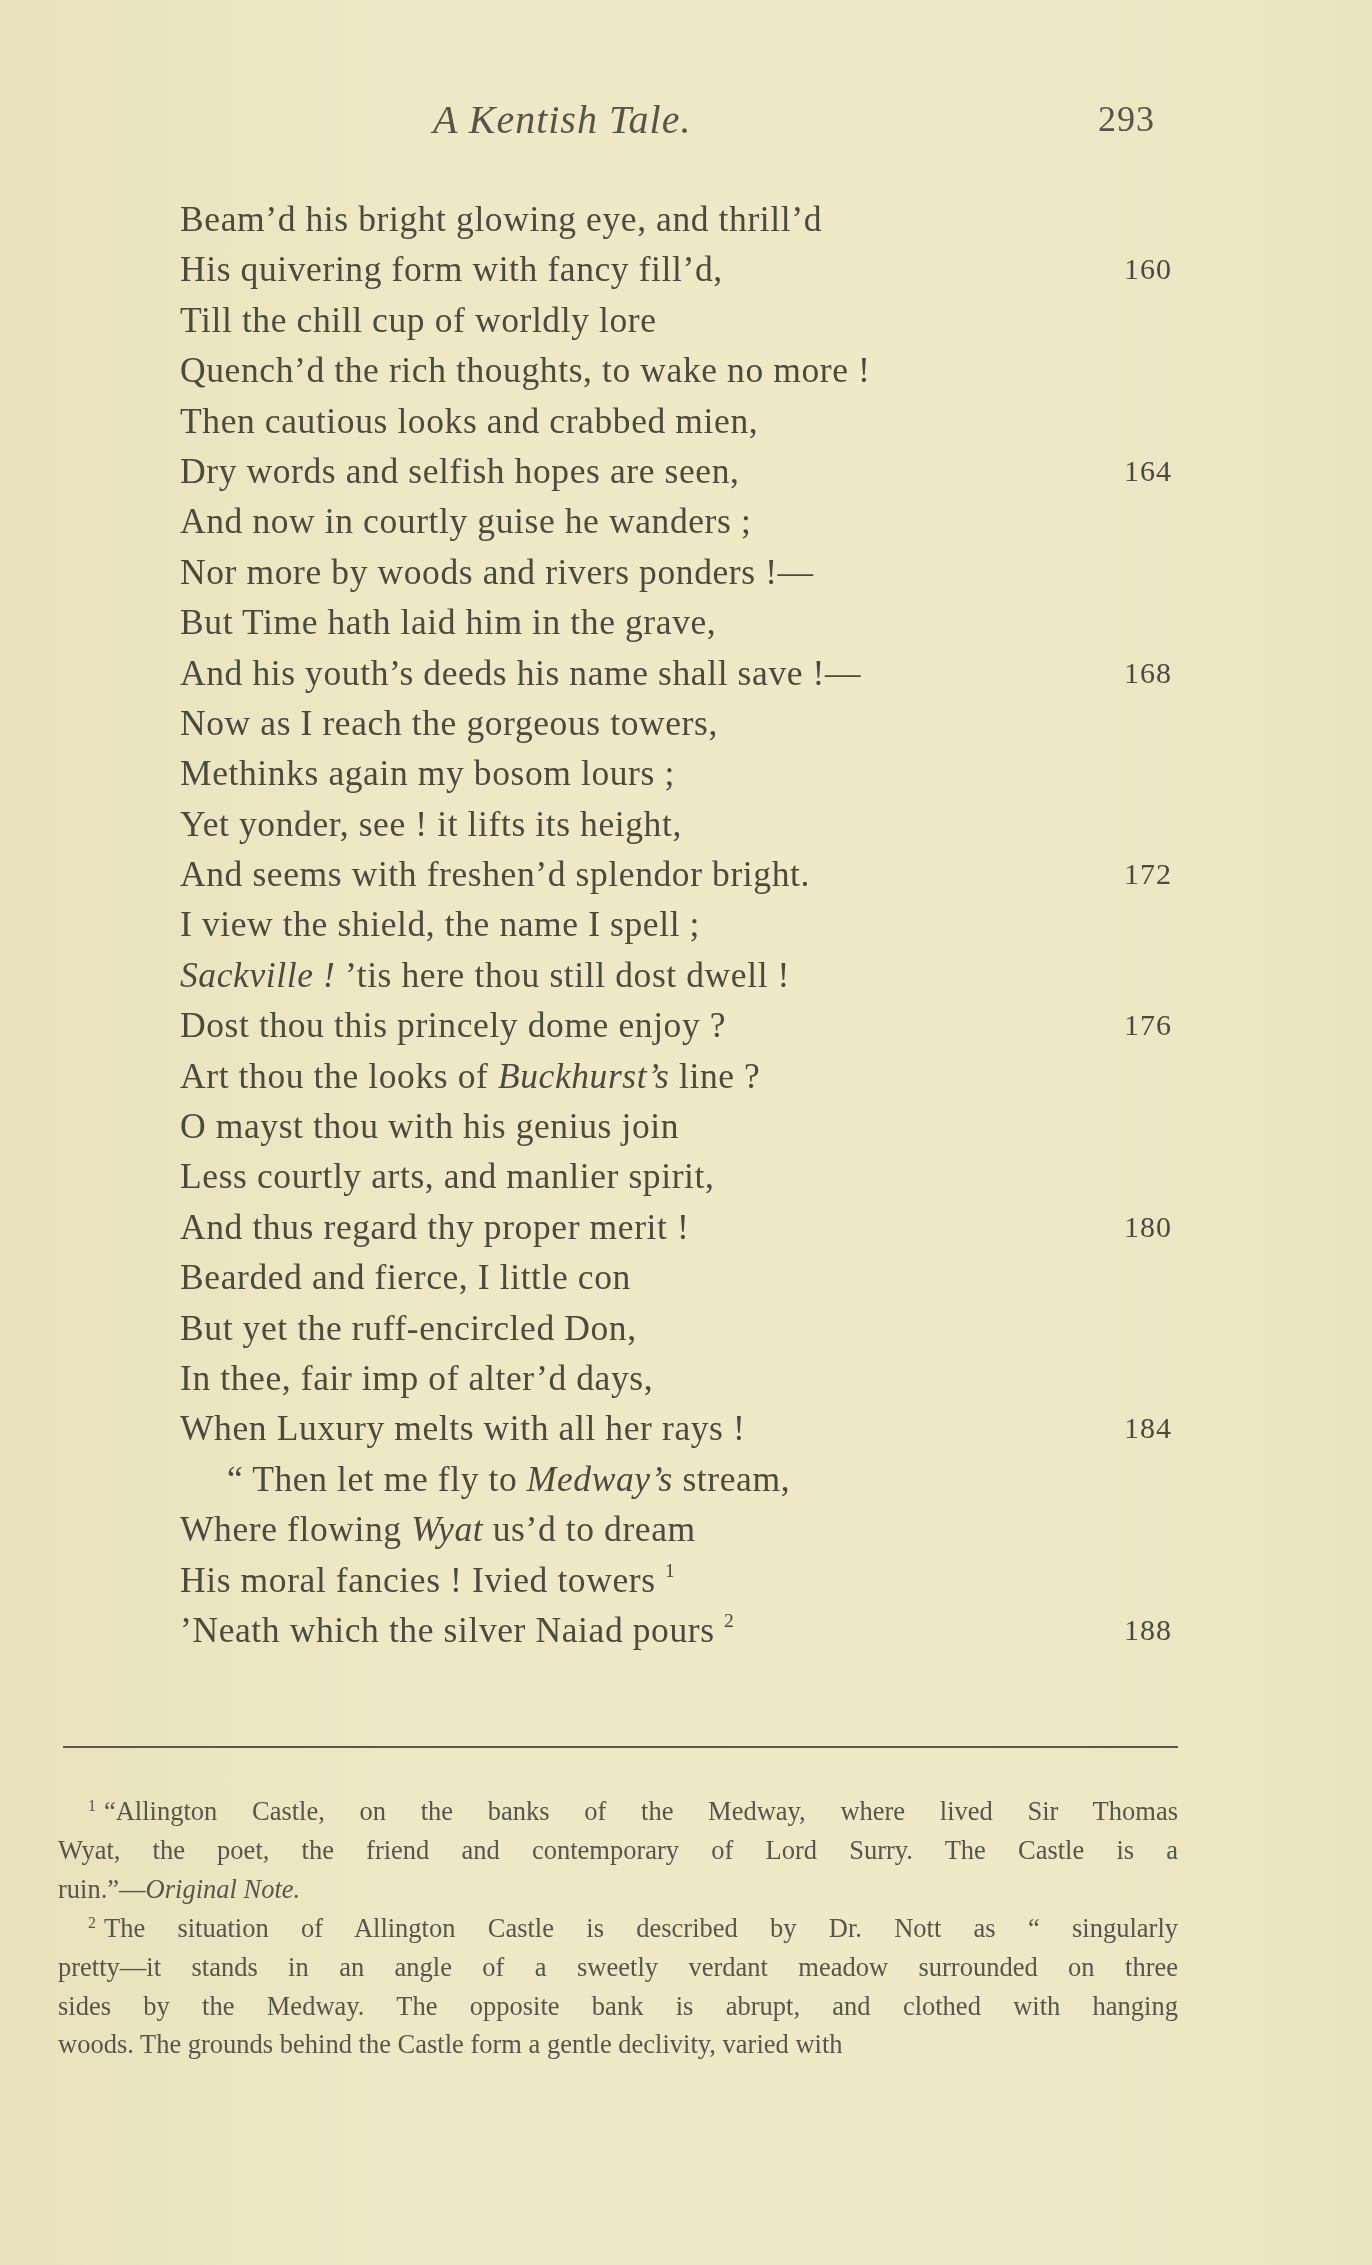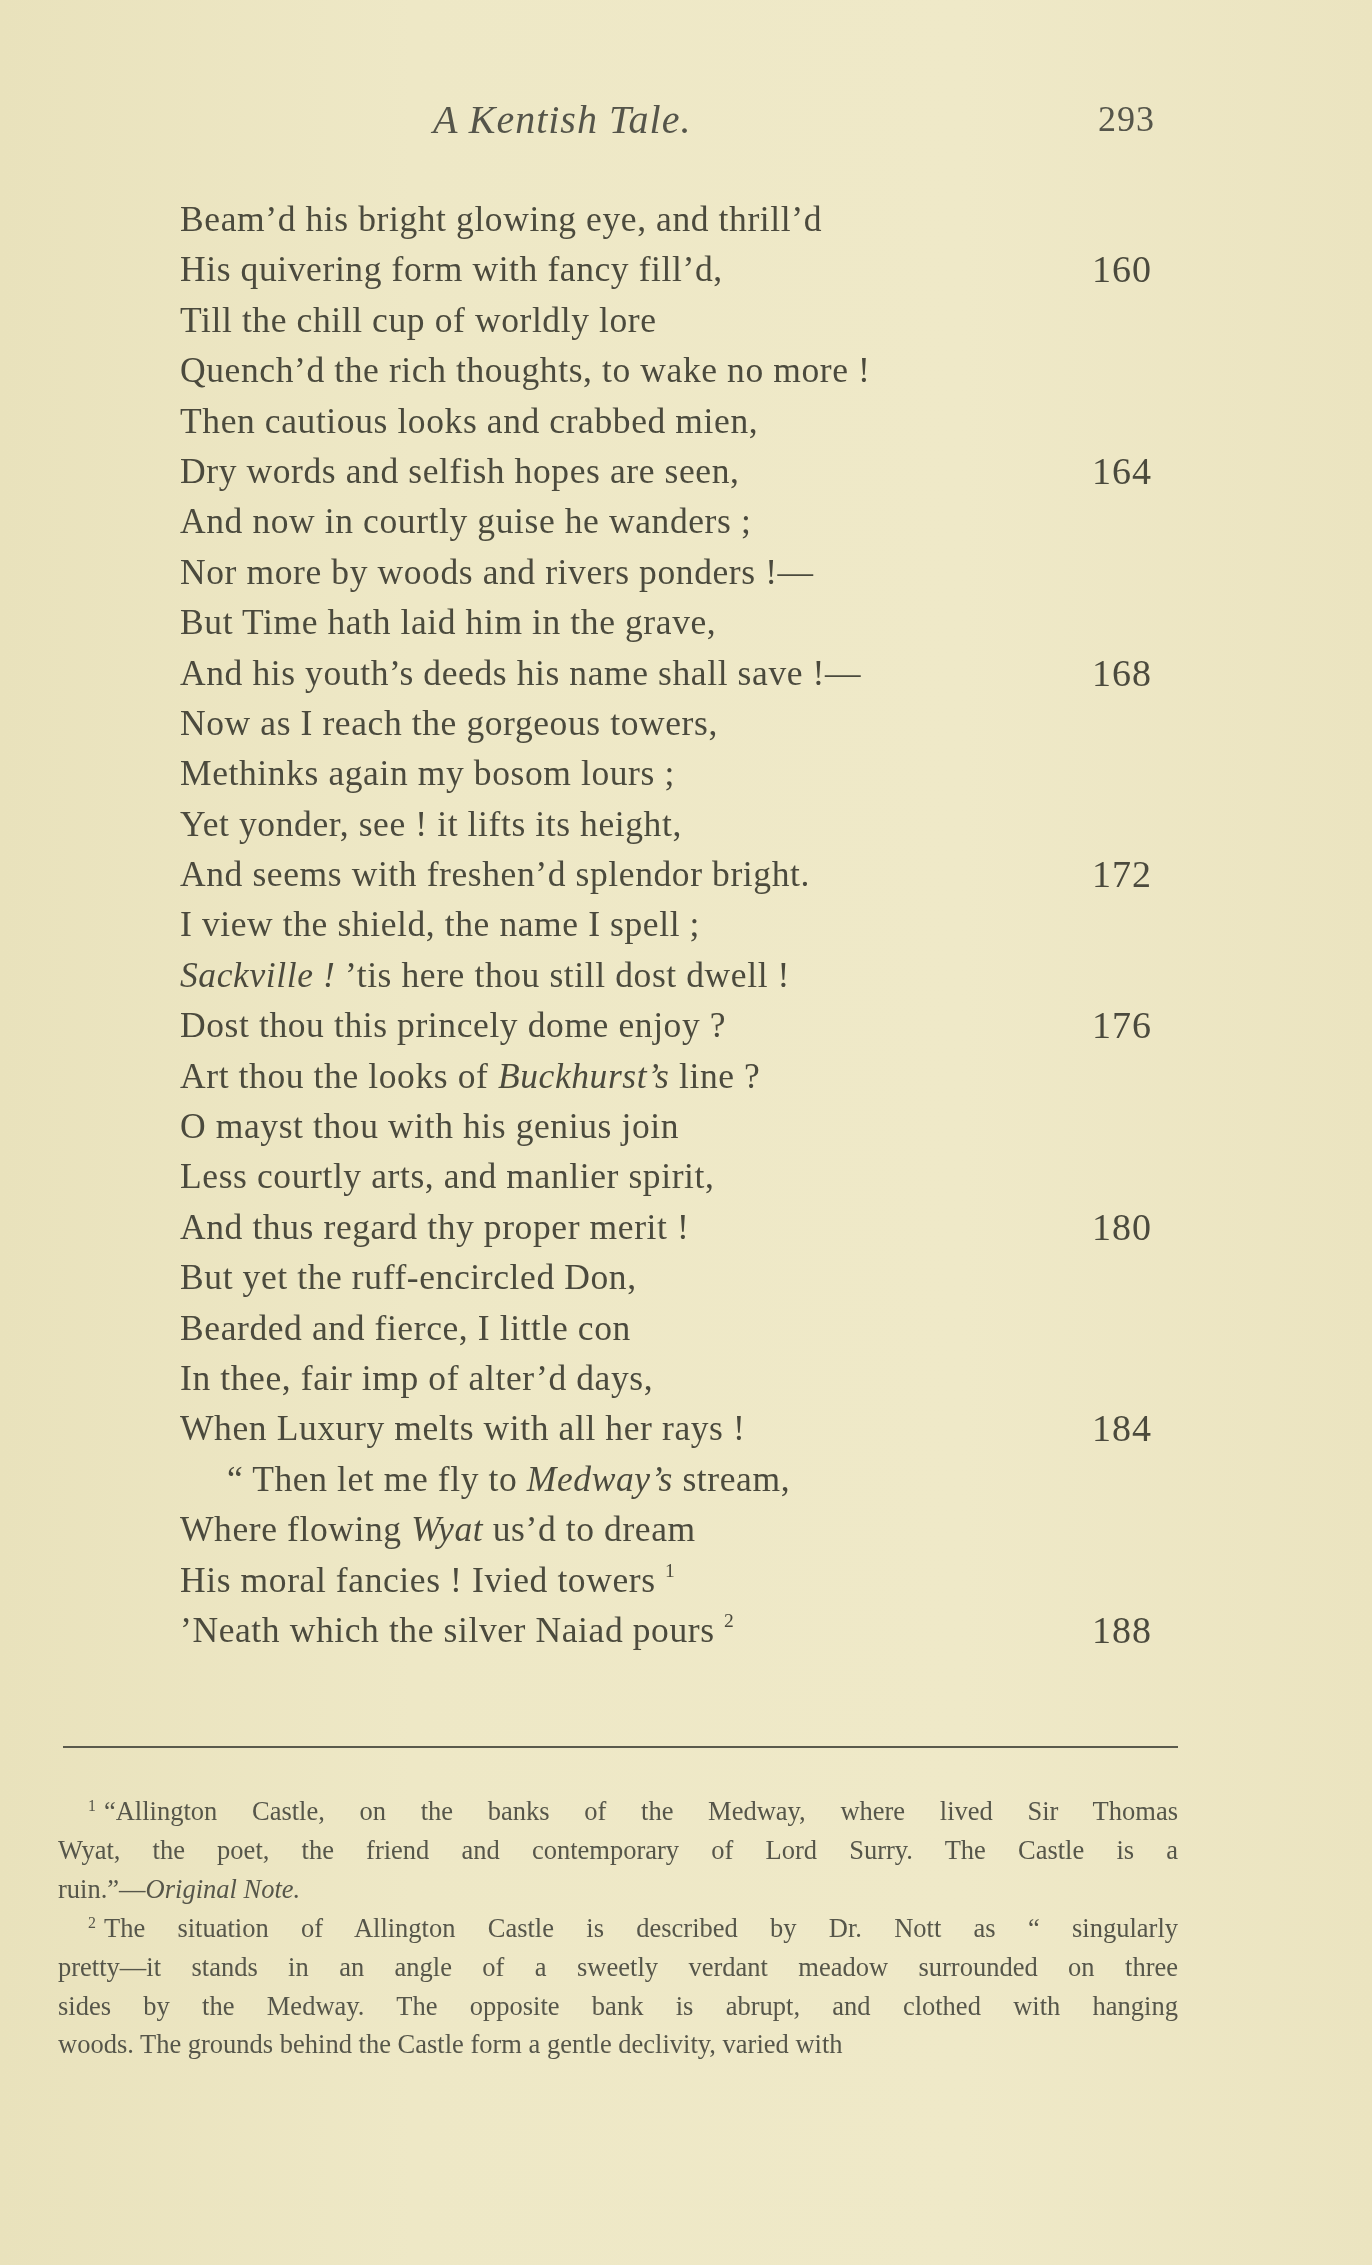--- a/index.html
+++ b/index.html
@@ -25,22 +25,22 @@
   }
   .verse {
     position: absolute; left: 180px; top: 194px; width: 1000px;
   }
   .vline {
     position: relative; height: 50.4px; line-height: 50.4px;
     font-size: 35.5px; white-space: nowrap; letter-spacing: 0.6px;
   }
   .vline.indent .vtext { padding-left: 47px; }
   .vnum {
-    position: absolute; right: 28px; top: 0;
-    font-size: 38px; letter-spacing: 1px;
+    position: absolute; right: 8px; top: 0;
+    font-size: 30px; letter-spacing: 1px;
   }
   .vtext i { font-style: italic; }
   sup { font-size: 0.55em; vertical-align: 0.75em; line-height: 0; }
   .rule {
     position: absolute; left: 63px; top: 1746px; width: 1115px; height: 2px;
     background: #5a5a4c;
   }
   .footnotes {
     position: absolute; left: 58px; top: 1792px; width: 1120px;
     font-size: 26.5px; line-height: 38.9px; color: #56564a;
@@ -74,22 +74,22 @@
       <div class="vline"><span class="vtext"><span>Methinks again my bosom lours ;</span></span></div>
       <div class="vline"><span class="vtext"><span>Yet yonder, see ! it lifts its height,</span></span></div>
       <div class="vline"><span class="vtext"><span>And seems with freshen’d splendor bright.</span></span><span class="vnum">172</span></div>
       <div class="vline"><span class="vtext"><span>I view the shield, the name I spell ;</span></span></div>
       <div class="vline"><span class="vtext"><i>Sackville !</i><span> ’tis here thou still dost dwell !</span></span></div>
       <div class="vline"><span class="vtext"><span>Dost thou this princely dome enjoy ?</span></span><span class="vnum">176</span></div>
       <div class="vline"><span class="vtext"><span>Art thou the looks of </span><i>Buckhurst’s</i><span> line ?</span></span></div>
       <div class="vline"><span class="vtext"><span>O mayst thou with his genius join</span></span></div>
       <div class="vline"><span class="vtext"><span>Less courtly arts, and manlier spirit,</span></span></div>
       <div class="vline"><span class="vtext"><span>And thus regard thy proper merit !</span></span><span class="vnum">180</span></div>
+      <div class="vline"><span class="vtext"><span>Bearded and fierce, I little con</span></span></div>
       <div class="vline"><span class="vtext"><span>But yet the ruff-encircled Don,</span></span></div>
-      <div class="vline"><span class="vtext"><span>Bearded and fierce, I little con</span></span></div>
       <div class="vline"><span class="vtext"><span>In thee, fair imp of alter’d days,</span></span></div>
       <div class="vline"><span class="vtext"><span>When Luxury melts with all her rays !</span></span><span class="vnum">184</span></div>
       <div class="vline indent"><span class="vtext"><span>“ Then let me fly to </span><i>Medway’s</i><span> stream,</span></span></div>
       <div class="vline"><span class="vtext"><span>Where flowing </span><i>Wyat</i><span> us’d to dream</span></span></div>
       <div class="vline"><span class="vtext"><span>His moral fancies ! Ivied towers </span><sup>1</sup></span></div>
       <div class="vline"><span class="vtext"><span>’Neath which the silver Naiad pours </span><sup>2</sup></span><span class="vnum">188</span></div>
     </div>
 
   <div class="rule"></div>
 

